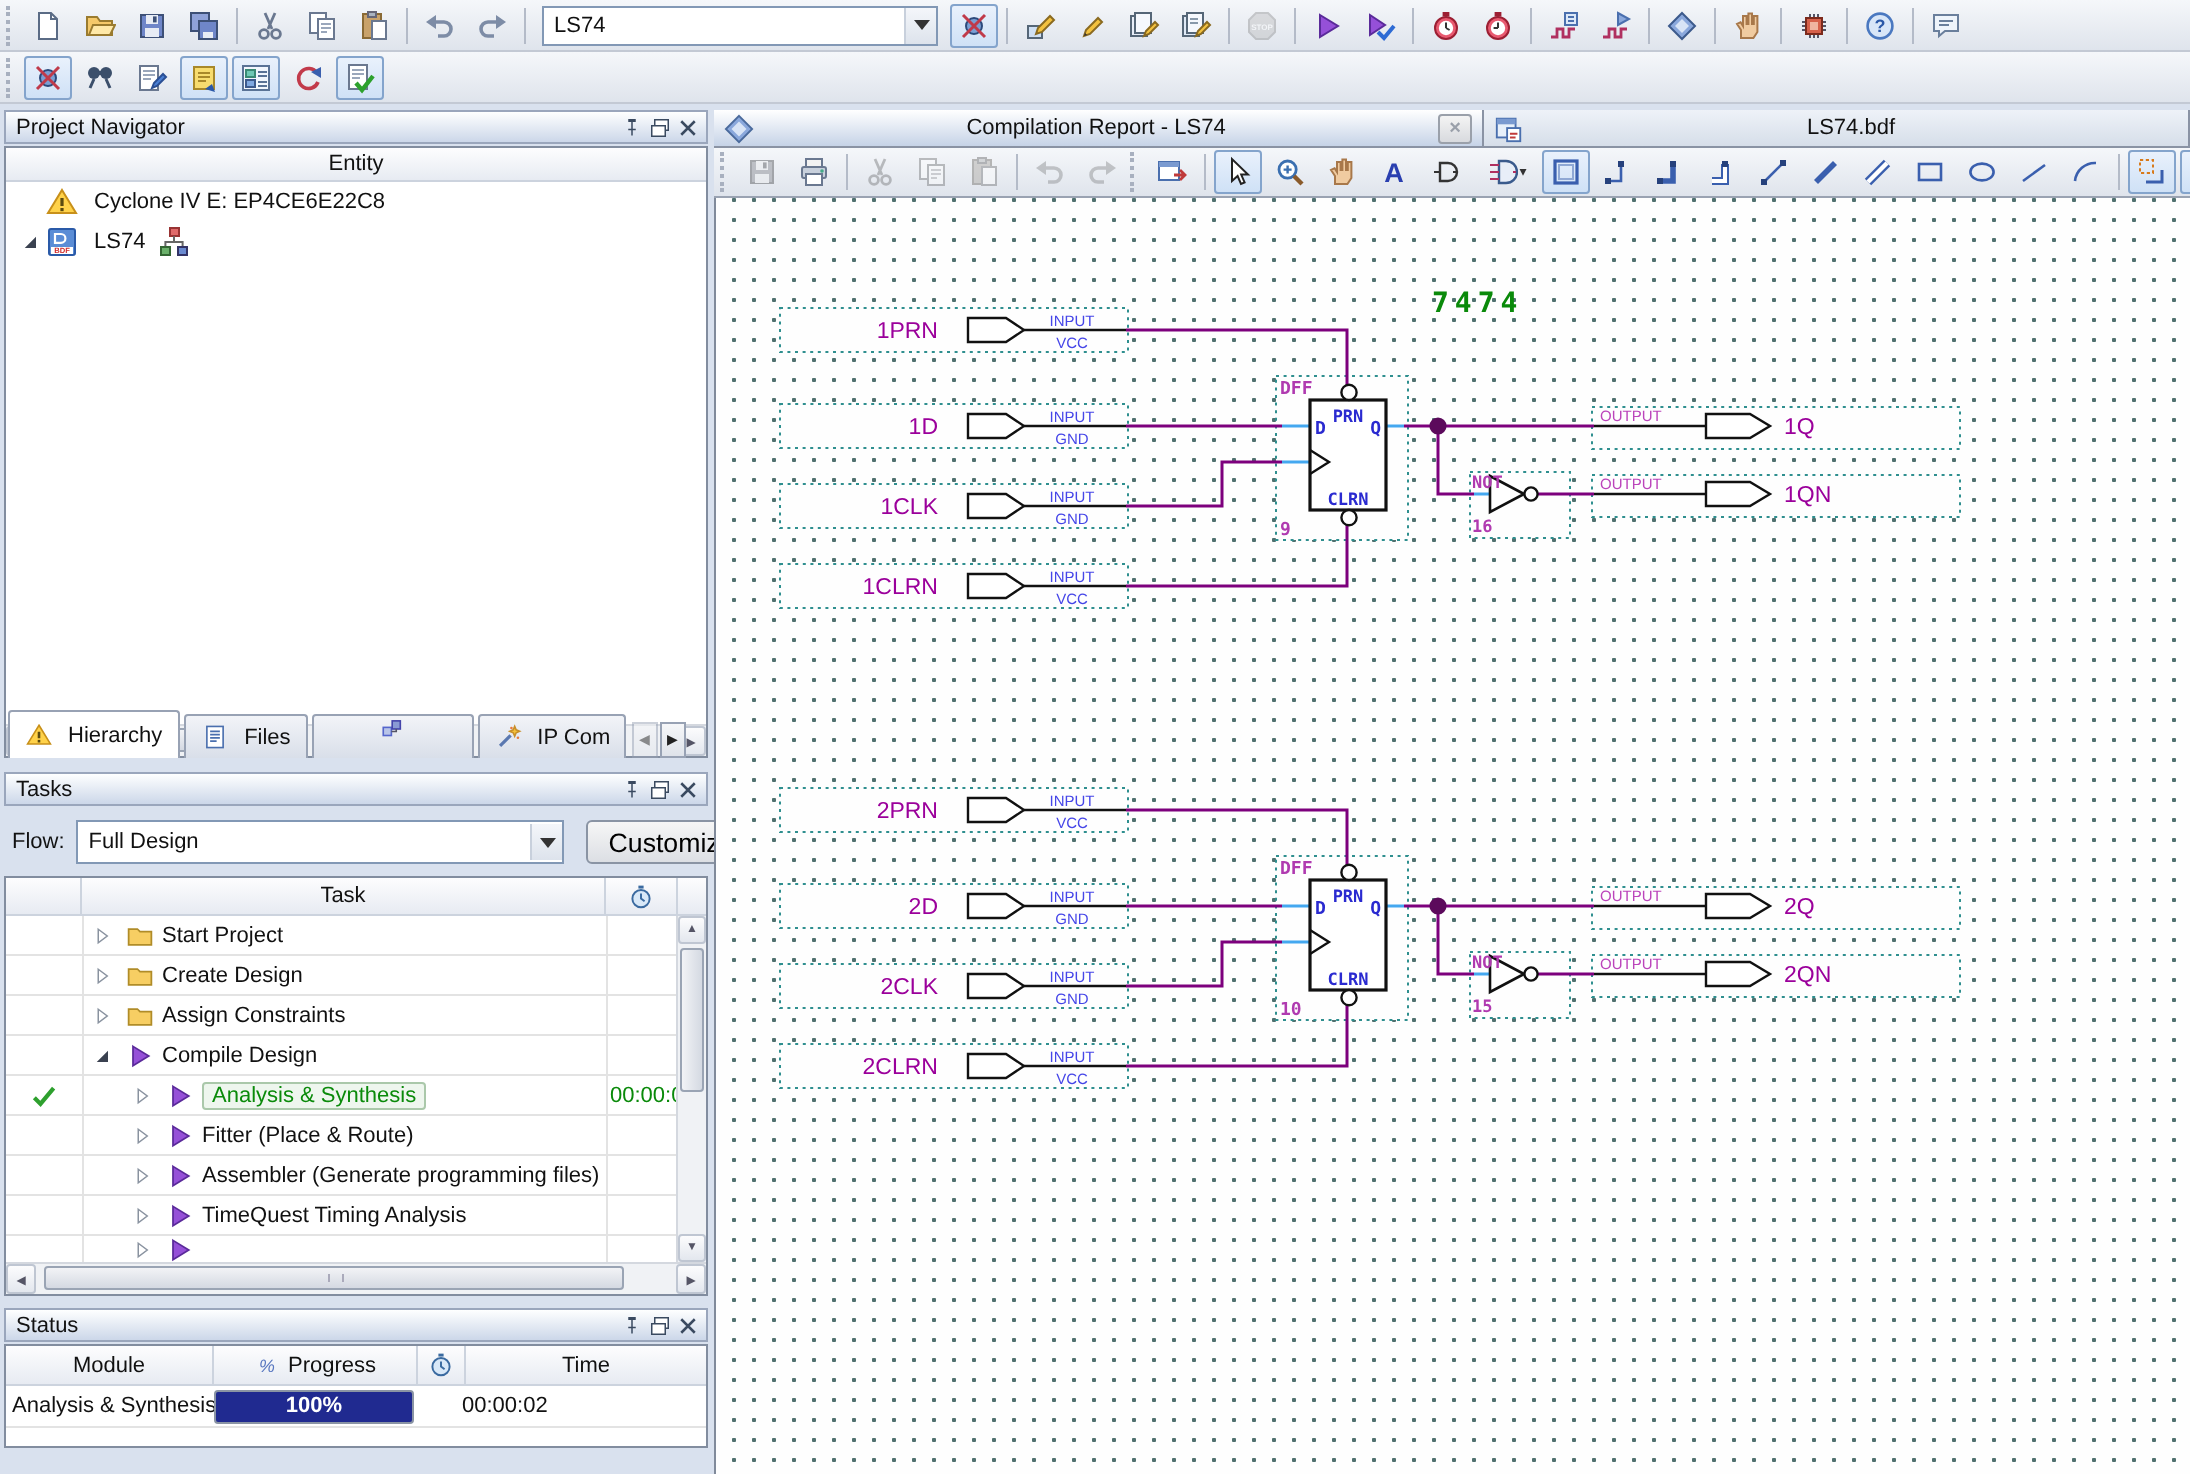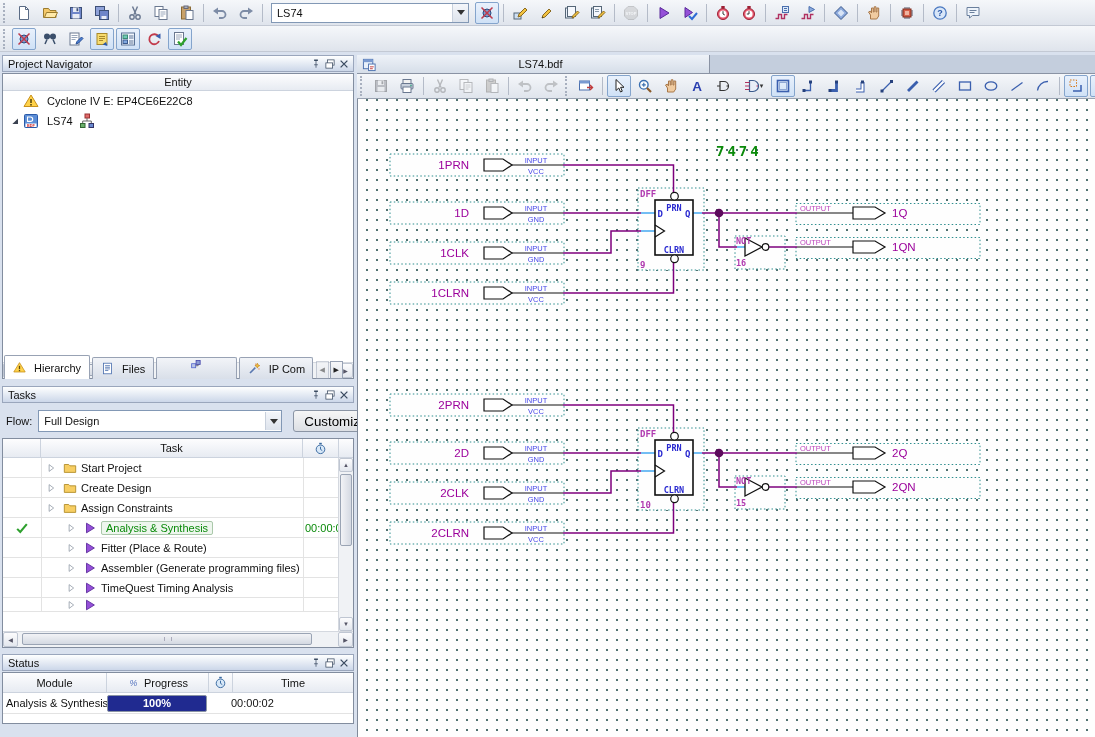--- a/index.html
+++ b/index.html
@@ -564,20 +564,35 @@
           </svg>
         </span>
         <span style="display:flex;margin:0 4px 0 2px">
           <svg viewBox="0 0 16 16" width="14" height="14">
             <path d="M1.5 4h5L8 5.5h6.5V13H1.5z" fill="#f7ce63" stroke="#b08c28"></path>
           </svg>
         </span>
         <span style="white-space:nowrap">Assign Constraints</span>
       </div>
       <div class="task-row">
+        <div style="width:38px;display:flex;justify-content:center"></div>
+        <span style="width:4px"></span>
+        <span style="display:flex;width:16px">
+          <svg viewBox="0 0 16 16" width="12" height="12">
+            <path d="M12 4.5V12H4.5z" fill="#3a4150"></path>
+          </svg>
+        </span>
+        <span style="display:flex;margin:0 4px 0 2px">
+          <svg viewBox="0 0 16 16" width="14" height="14">
+            <polygon points="4,2.5 13,8 4,13.5" fill="#9550d8" stroke="#5a2a9a"></polygon>
+          </svg>
+        </span>
+        <span style="white-space:nowrap">Compile Design</span>
+      </div>
+      <div class="task-row">
         <div style="width:38px;display:flex;justify-content:center">
           <span>
             <svg viewBox="0 0 16 16" width="14" height="14">
               <path d="M2.5 9l3.5 3.5L13.5 3.5" fill="none" stroke="#2ea02e" stroke-width="2.4"></path>
             </svg>
           </span>
         </div>
         <span style="width:24px"></span>
         <span style="display:flex;width:16px">
           <svg viewBox="0 0 16 16" width="12" height="12">
@@ -722,20 +737,30 @@
   <div style="height:21px;display:flex;align-items:center;border-bottom:1px solid #e3e3e3">
     <div style="width:104px;padding-left:3px;white-space:nowrap">Analysis &amp; Synthesis</div>
     <div style="width:100px;height:17px;border:1px solid #8a94a4;border-radius:2px;background:#202a90;display:flex;align-items:center;justify-content:center">
       <span style="color:#fff;font-weight:bold">100%</span>
     </div>
     <div style="padding-left:24px">00:00:02</div>
   </div>
 </div>
 
 <div style="position:absolute;left:357px;top:55px;right:0;height:19px;background:#c4cedd;border-bottom:1px solid #8a93a4;display:flex" id="etabs">
+    <div class="etab" style="width: 385px; background: linear-gradient(rgb(255, 255, 255), rgb(198, 211, 231));">
+      <span style="display:flex">
+        <svg viewBox="0 0 16 16" width="15" height="15">
+          <polygon points="8,1 15,8 8,15 1,8" fill="#8aa8dc" stroke="#4a6a9c"></polygon>
+          <polygon points="8,4 12,8 8,12 4,8" fill="#d8e4f6"></polygon>
+        </svg>
+      </span>
+      <span class="t">Compilation Report - LS74</span>
+      <span class="eclose">×</span>
+    </div>
     <div class="etab" style="width: 353px; background: linear-gradient(rgb(238, 242, 248), rgb(214, 222, 233));">
       <span style="display:flex">
         <svg viewBox="0 0 16 16" width="15" height="15">
           <rect x="1.5" y="2.5" width="10" height="10" fill="#e8f0fa" stroke="#4a6fae"></rect>
           <rect x="1.5" y="2.5" width="10" height="3" fill="#7a9ad0"></rect>
           <rect x="7" y="7.5" width="7" height="7" fill="#fff" stroke="#4a6fae"></rect>
           <path d="M8.5 10.5h4M8.5 12.5h3" stroke="#c03a3a"></path>
         </svg>
       </span>
       <span class="t">LS74.bdf</span>

